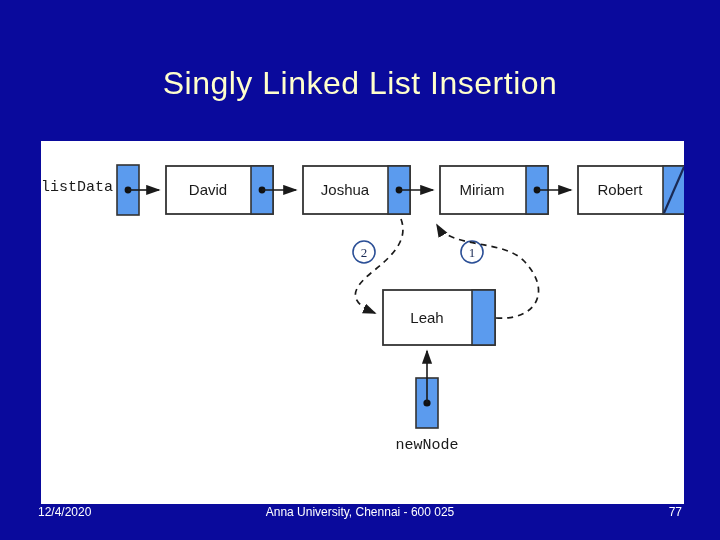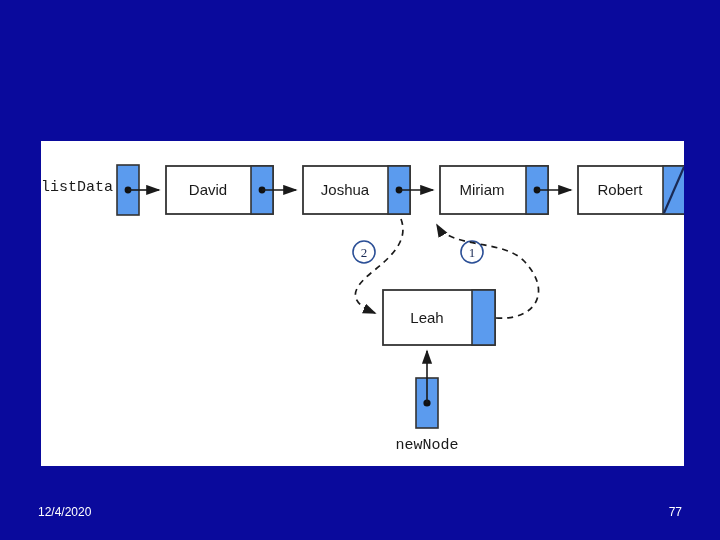--- a/index.html
+++ b/index.html
@@ -31,21 +31,21 @@
     font-weight: normal;
     letter-spacing: 0.5px;
     font-family: "Liberation Sans", sans-serif;
     white-space: nowrap;
   }
   .diagram-panel {
     position: absolute;
     left: 41px;
     top: 141px;
     width: 643px;
-    height: 325px;
+    height: 363px;
     background: #ffffff;
     overflow: hidden;
   }
   .diagram-svg {
     position: absolute;
     left: 0; top: 0;
     width: 643px;
     height: 325px;
     display: block;
   }
@@ -90,20 +90,21 @@
     font-family: "Liberation Serif", serif;
     font-size: 13px;
     fill: #1a2a55;
   }
 </style>
 </head>
 <body>
 
 <div class="slide">
 
+  <h1 class="slide-title">Singly Linked List Insertion</h1>
 
   <div class="diagram-panel">
     <svg class="diagram-svg" viewBox="0 0 643 325">
       <defs>
         <marker id="arrowSolid" markerWidth="9" markerHeight="9" refX="8" refY="3.2" orient="auto" markerUnits="strokeWidth">
           <path d="M0,0 L9,3.2 L0,6.4 z" fill="#1a1a1a"></path>
         </marker>
         <marker id="arrowDash" markerWidth="8" markerHeight="8" refX="7" refY="3" orient="auto" markerUnits="strokeWidth">
           <path d="M0,0 L8,3 L0,6 z" fill="#1a1a1a"></path>
         </marker>
@@ -173,16 +174,17 @@
         <circle cx="386" cy="262" r="3.6" fill="#111111"></circle>
         <line x1="386" y1="262" x2="386" y2="210" stroke="#1a1a1a" stroke-width="1.6" marker-end="url(#arrowSolid)"></line>
       </g>
 
       <text class="mono-label" x="386" y="308" text-anchor="middle">newNode</text>
     </svg>
   </div>
 
   <div class="footer">
     <span class="footer-date">12/4/2020</span>
+    <span class="footer-center">Anna University, Chennai - 600 025</span>
     <span class="footer-page">77</span>
   </div>
 
 </div>
 
 </body></html>

